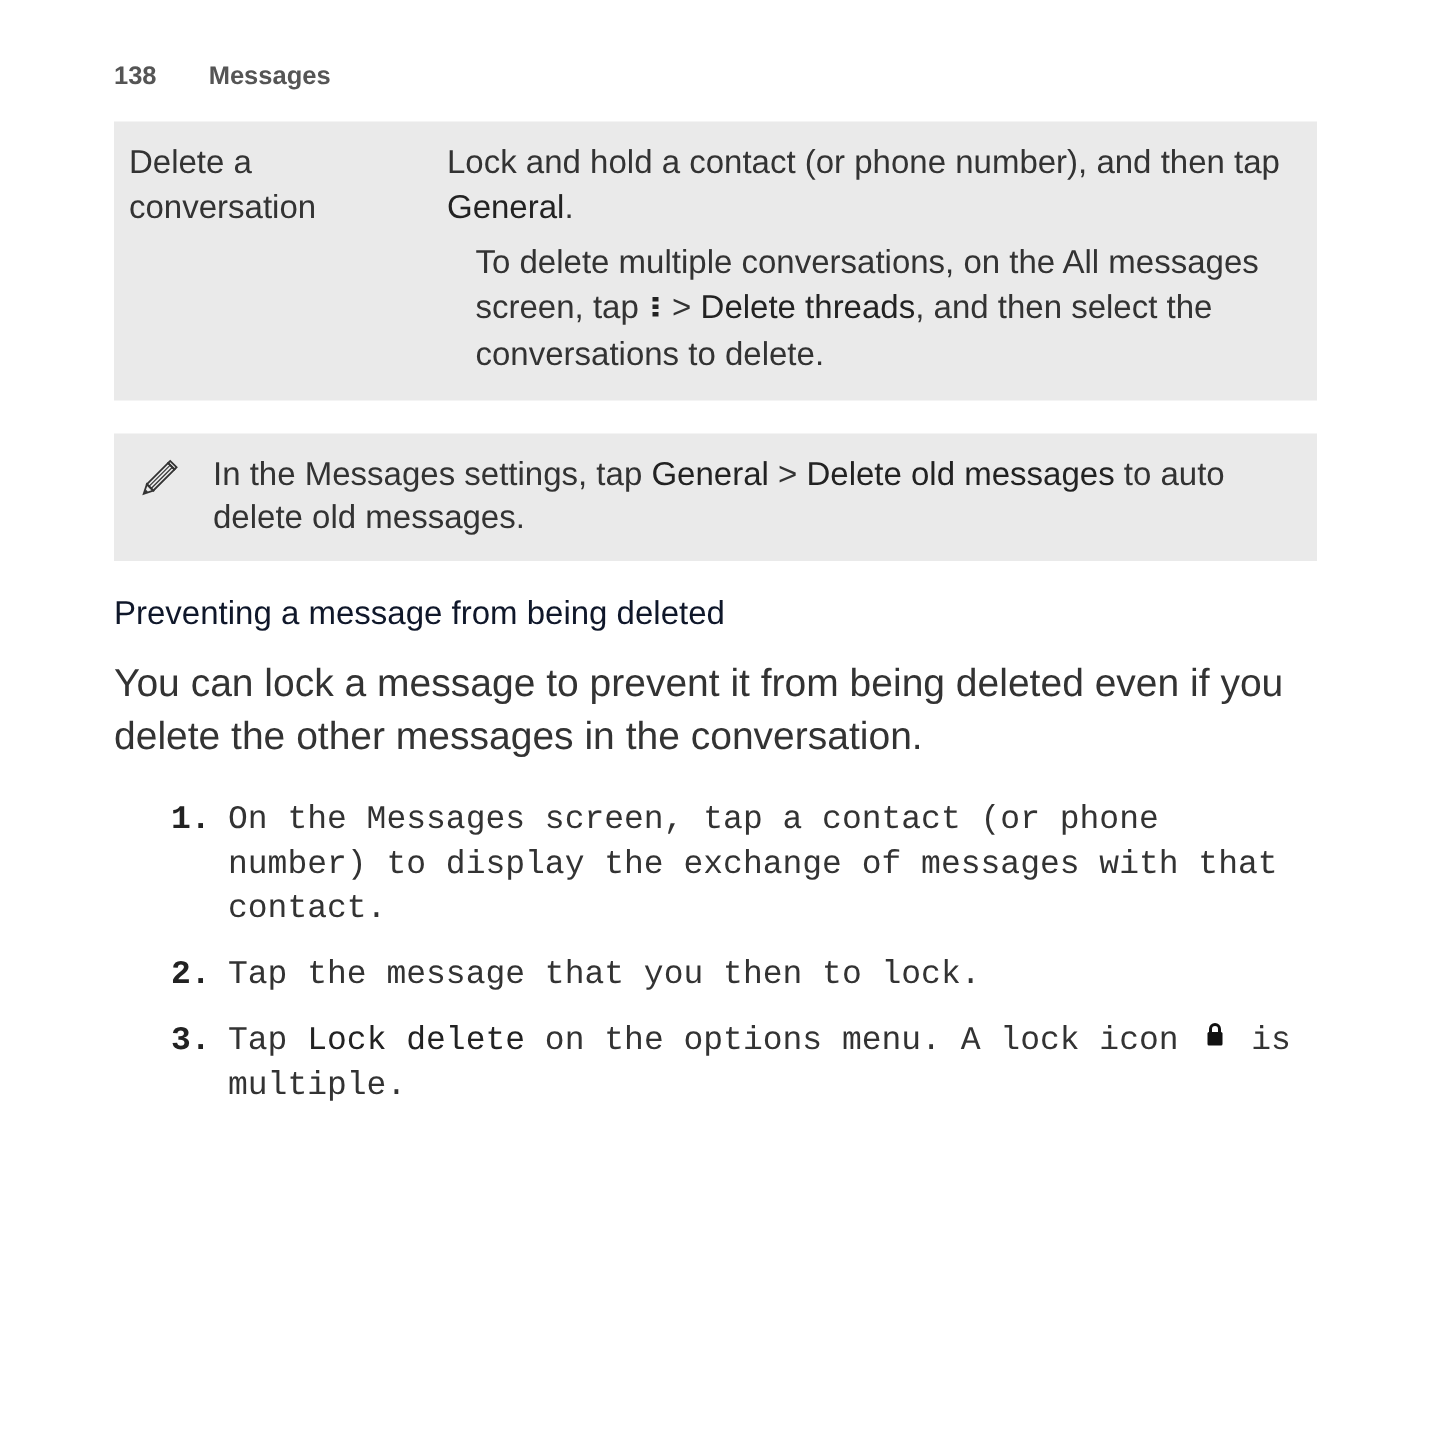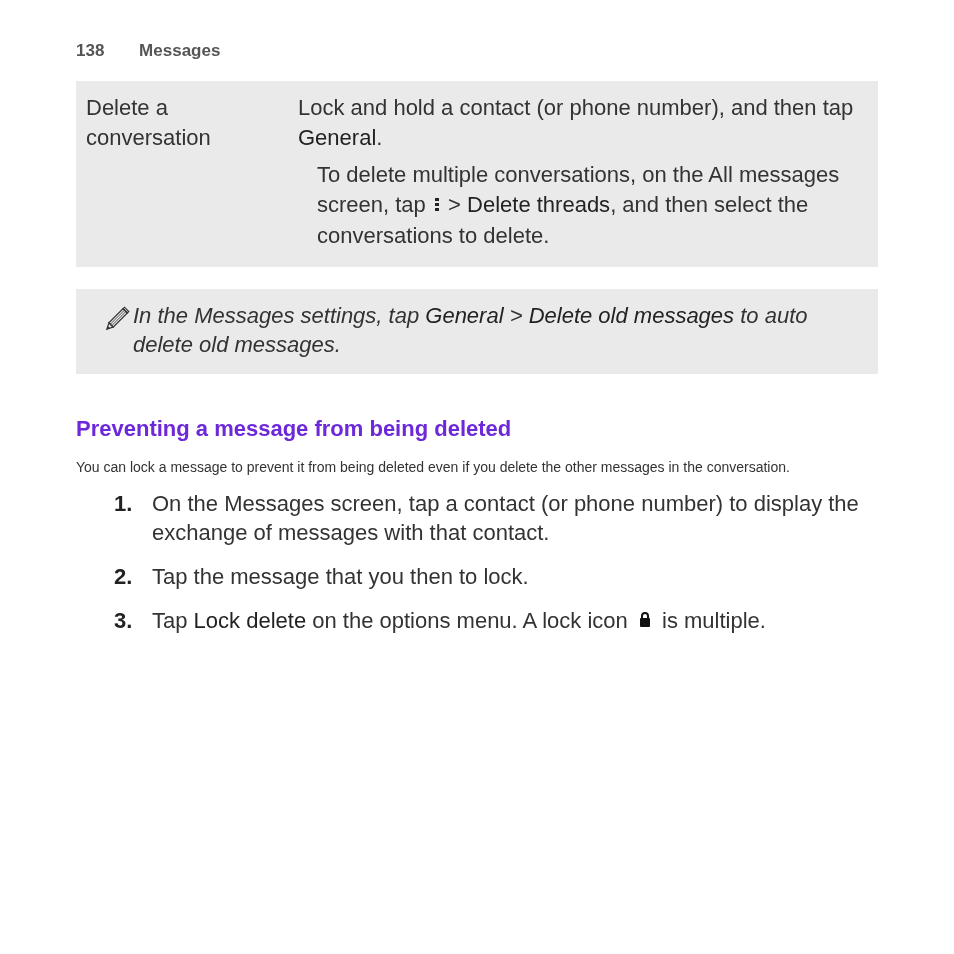--- a/index.html
+++ b/index.html
@@ -42,50 +42,51 @@
     .table-right p:last-child { margin-bottom: 0; margin-left: 19px; }
     .bold { font-weight: 500; color: #222; }
     .menu-icon {
       display: inline-block;
       vertical-align: middle;
       margin: 0 2px;
     }
     .tip-box {
       background: #eaeaea;
       margin-top: 22px;
-      padding: 12px 14px 14px 23px;
+      padding: 12px 14px 14px 12px;
       display: flex;
+      gap: 20px;
       align-items: flex-start;
-      font-style: italic;
     }
     .pencil-icon {
       flex: 0 0 34px;
       margin-top: 2px;
     }
     .tip-text {
       flex: 1;
       font-size: 22px;
       color: #333;
     }
     .section-heading {
-      margin-top: 40px;
+      margin-top: 20px;
       font-size: 22px;
-      color: #6d28d9;
-      font-weight: 700;
+      color: #0f172a;
+      font-weight: 400;
     }
     .body-text {
       margin-top: 14px;
-      font-size: 14px;
+      font-size: 26px;
       color: #333;
     }
     ol.steps {
-      margin-top: 12px;
+      margin-top: 24px;
       padding-left: 76px;
       list-style: none;
       counter-reset: step;
+      font-family: Liberation Mono, monospace;
     }
     ol.steps li {
       counter-increment: step;
       position: relative;
       margin-bottom: 14px;
       font-size: 22px;
       color: #333;
       padding-right: 10px;
     }
     ol.steps li::before {

